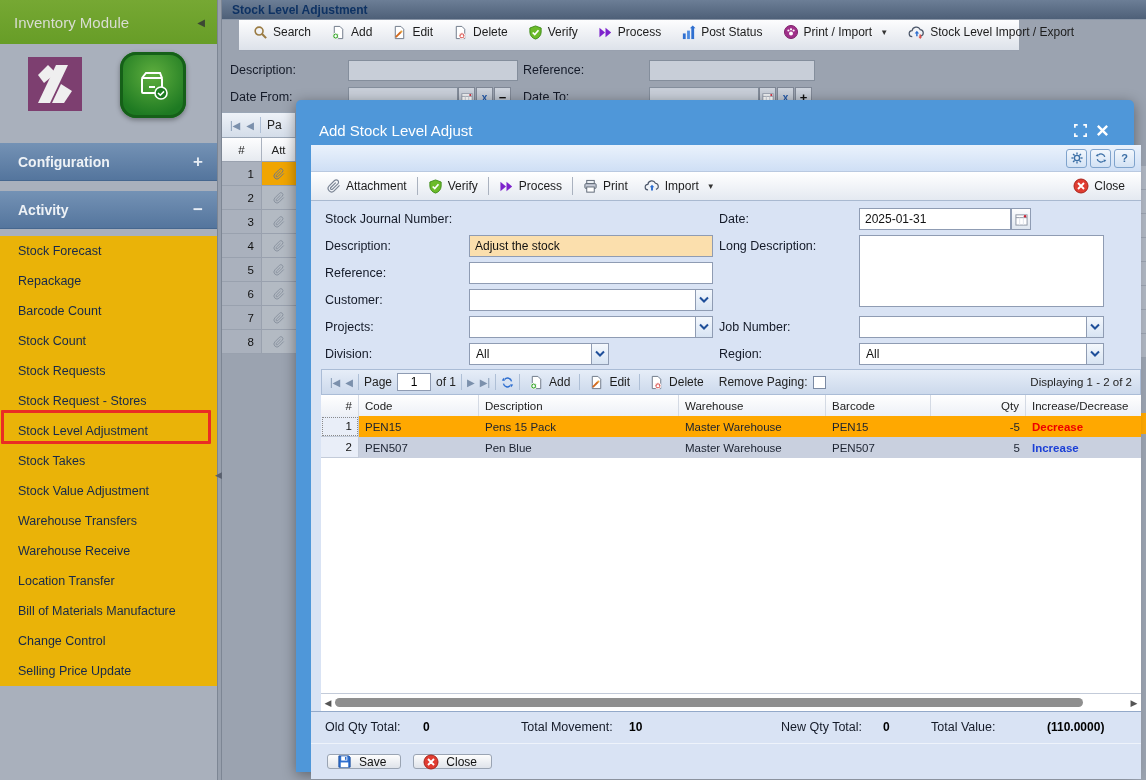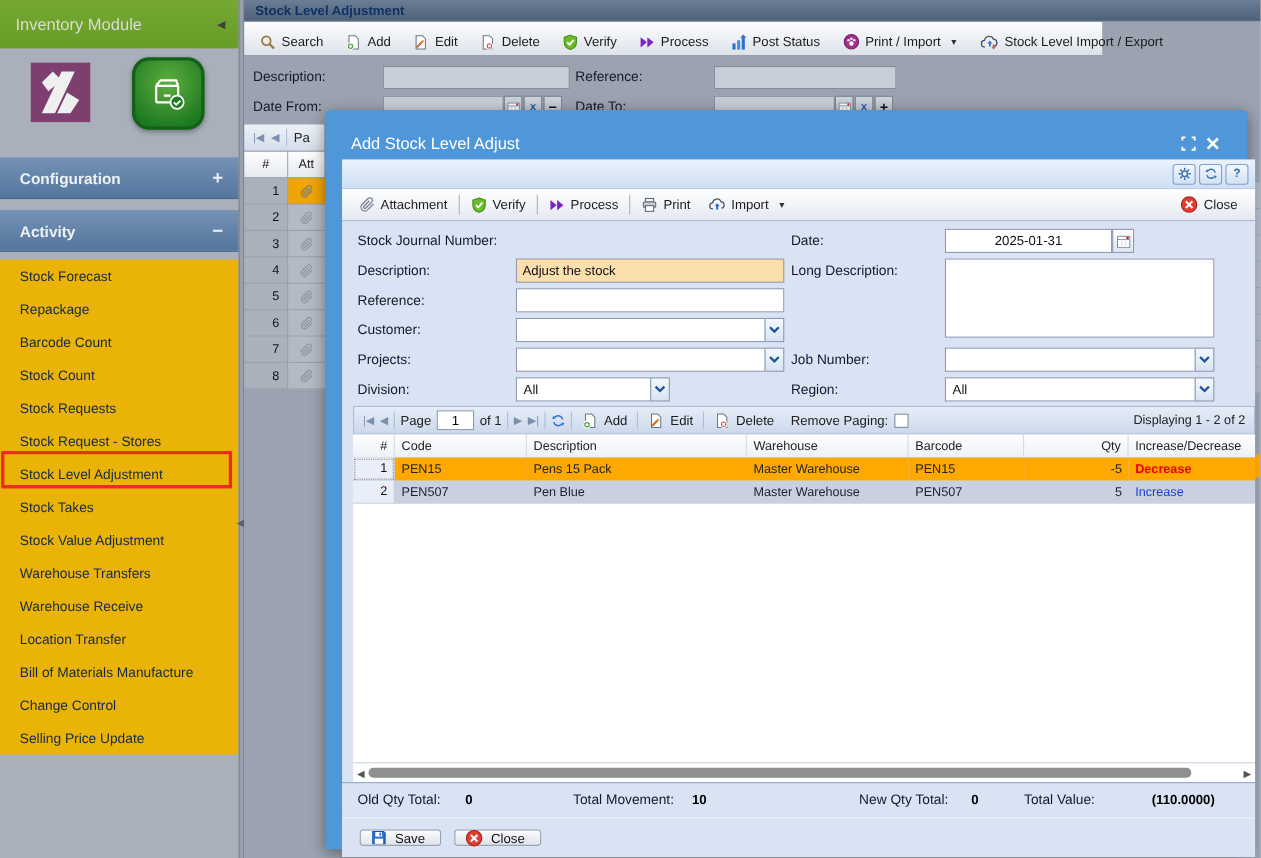--- a/index.html
+++ b/index.html
@@ -27,22 +27,22 @@
   .sb-item{height:30px;line-height:30px;padding-left:18px;color:#16294c;font-size:12.5px;cursor:pointer;white-space:nowrap}
   .red-box{position:absolute;left:1px;top:410px;width:210px;height:34px;border:3px solid #ea2c24;z-index:40;border-radius:1px}
   .v-divider{position:absolute;left:217px;top:0;width:5px;height:780px;background:#98a0ad;
              border-left:1px solid #7d8694;border-right:1px solid #7d8694}
   .v-arrow{position:absolute;left:-3px;top:470px;font-size:9px;color:#59606e}
 
   
   #main{position:absolute;left:222px;top:0;width:924px;height:780px;background:#9ba3b0}
   .main-title{position:absolute;left:0;top:0;width:924px;height:20px;background:linear-gradient(#6c7e96,#4e6078);
               line-height:20px;padding-left:10px;font-weight:bold;font-size:12px;color:#0e3263;border-bottom:1px solid #8b97a8}
-  .main-toolbar{position:absolute;left:0;top:20px;width:780px;height:31px;background:linear-gradient(#fdfdfe,#dde2ea);
-                border-bottom:1px solid #98a0ae;display:flex;align-items:flex-end;padding-left:6px}
+  .main-toolbar{position:absolute;left:17px;top:20px;width:780px;height:31px;background:linear-gradient(#fdfdfe,#dde2ea);
+                border-bottom:1px solid #98a0ae;display:flex;align-items:flex-start;padding-left:6px}
   .tb-btn{display:inline-flex;align-items:center;gap:5px;padding:0 8px;height:24px;font-size:12px;color:#1c1c1c;cursor:pointer;white-space:nowrap}
   .tb-sep{width:1px;height:18px;background:#aab2bf;margin:0 2px}
   .caret{font-size:8px;color:#333;margin-left:3px}
 
   .filter-area{position:absolute;left:0;top:51px;width:924px;height:61px}
   .f-label{position:absolute;font-size:12.5px;color:#141a28}
   .f-input{position:absolute;height:21px;background:#c8ced8;border:1px solid #848e9c}
   .f-btn{position:absolute;width:17px;height:21px;background:linear-gradient(#ced4dd,#b9c0cb);border:1px solid #7f8795;
          display:flex;align-items:center;justify-content:center;font-size:11px;cursor:pointer}
   .f-x{color:#2458a6;font-weight:bold;font-size:10px}
@@ -98,21 +98,21 @@
 
   .g-head{position:absolute;left:10px;top:250px;width:820px;height:22px;display:flex;
           background:linear-gradient(#ffffff,#edf0f6);border-bottom:1px solid #b7c0cf}
   .g-hc{border-right:1px solid #d4dae4;font-size:11.5px;color:#222;display:flex;align-items:center;padding:0 6px;white-space:nowrap}
   .g-row{position:absolute;left:10px;width:820px;height:21px;display:flex;font-size:11.5px}
   .g-c{display:flex;align-items:center;padding:0 6px;white-space:nowrap;overflow:hidden}
   .num-c{justify-content:flex-end;background:#e9eef8;border-right:1px solid #c3cbd9;border-bottom:1px solid #c3cbd9;color:#111}
   .row-sel{background:#ffa800}
   .row-alt{background:#c9d0df}
   .decrease{color:#ee0000;font-weight:bold}
-  .increase{color:#1b3fd6;font-weight:normal}
+  .increase{color:#1b3fd6;font-weight:bold}
   .g-body{position:absolute;left:10px;top:292px;width:820px;height:257px;background:#fff;border-bottom:1px solid #c3cbd9}
   .hscroll{position:absolute;left:10px;top:549px;width:820px;height:17px;background:#fff;display:flex;align-items:center}
   .hs-arrow{width:14px;color:#555;font-size:9px;text-align:center;cursor:pointer}
   .hs-thumb{height:9px;width:748px;background:#8f8f8f;border-radius:5px;cursor:pointer}
 
   .m-totals{position:absolute;left:0;top:566px;width:830px;height:30px;background:#d9e3f4;border-top:1px solid #93a9c9}
   .t-label{position:absolute;top:8px;font-size:12.5px;color:#141a28}
   .t-val{position:absolute;top:8px;font-size:12px;font-weight:bold;color:#000}
   .m-footer{position:absolute;left:0;top:598px;width:830px;height:36px;background:#d9e3f4;border-top:1px solid #eef3fb;
             display:flex;align-items:center;gap:12px;padding-left:16px}
@@ -508,21 +508,21 @@
               <circle cx="8" cy="8" r="7" fill="#e03c31" stroke="#a8241b"></circle>
               <path d="M5 5l6 6M11 5l-6 6" stroke="#fff" stroke-width="1.9"></path>
             </svg>
           </span>
         <span>Close</span>
       </span>
     </div>
 
     <span class="m-label" style="left:14px;top:67px">Stock Journal Number:</span>
     <span class="m-label" style="left:408px;top:67px">Date:</span>
-    <input class="m-input" style="left: 548px; top: 63px; width: 152px; text-align: center;" readonly="" value="2025-01-31">
+    <input class="m-input" style="left: 548px; top: 63px; width: 152px;" readonly="" value="2025-01-31">
     <span class="cal-btn" style="left:700px;top:63px">
       <svg width="13" height="13" viewBox="0 0 14 14">
           <rect x="1" y="2" width="12" height="11" fill="#fff" stroke="#8a93a2"></rect>
           <line x1="1" y1="5" x2="13" y2="5" stroke="#8a93a2"></line>
           <line x1="5" y1="5" x2="5" y2="13" stroke="#dfe3ea"></line>
           <line x1="9" y1="5" x2="9" y2="13" stroke="#dfe3ea"></line>
           <circle cx="10.8" cy="3.5" r="1.3" fill="#c23"></circle>
         </svg>
     </span>
 

